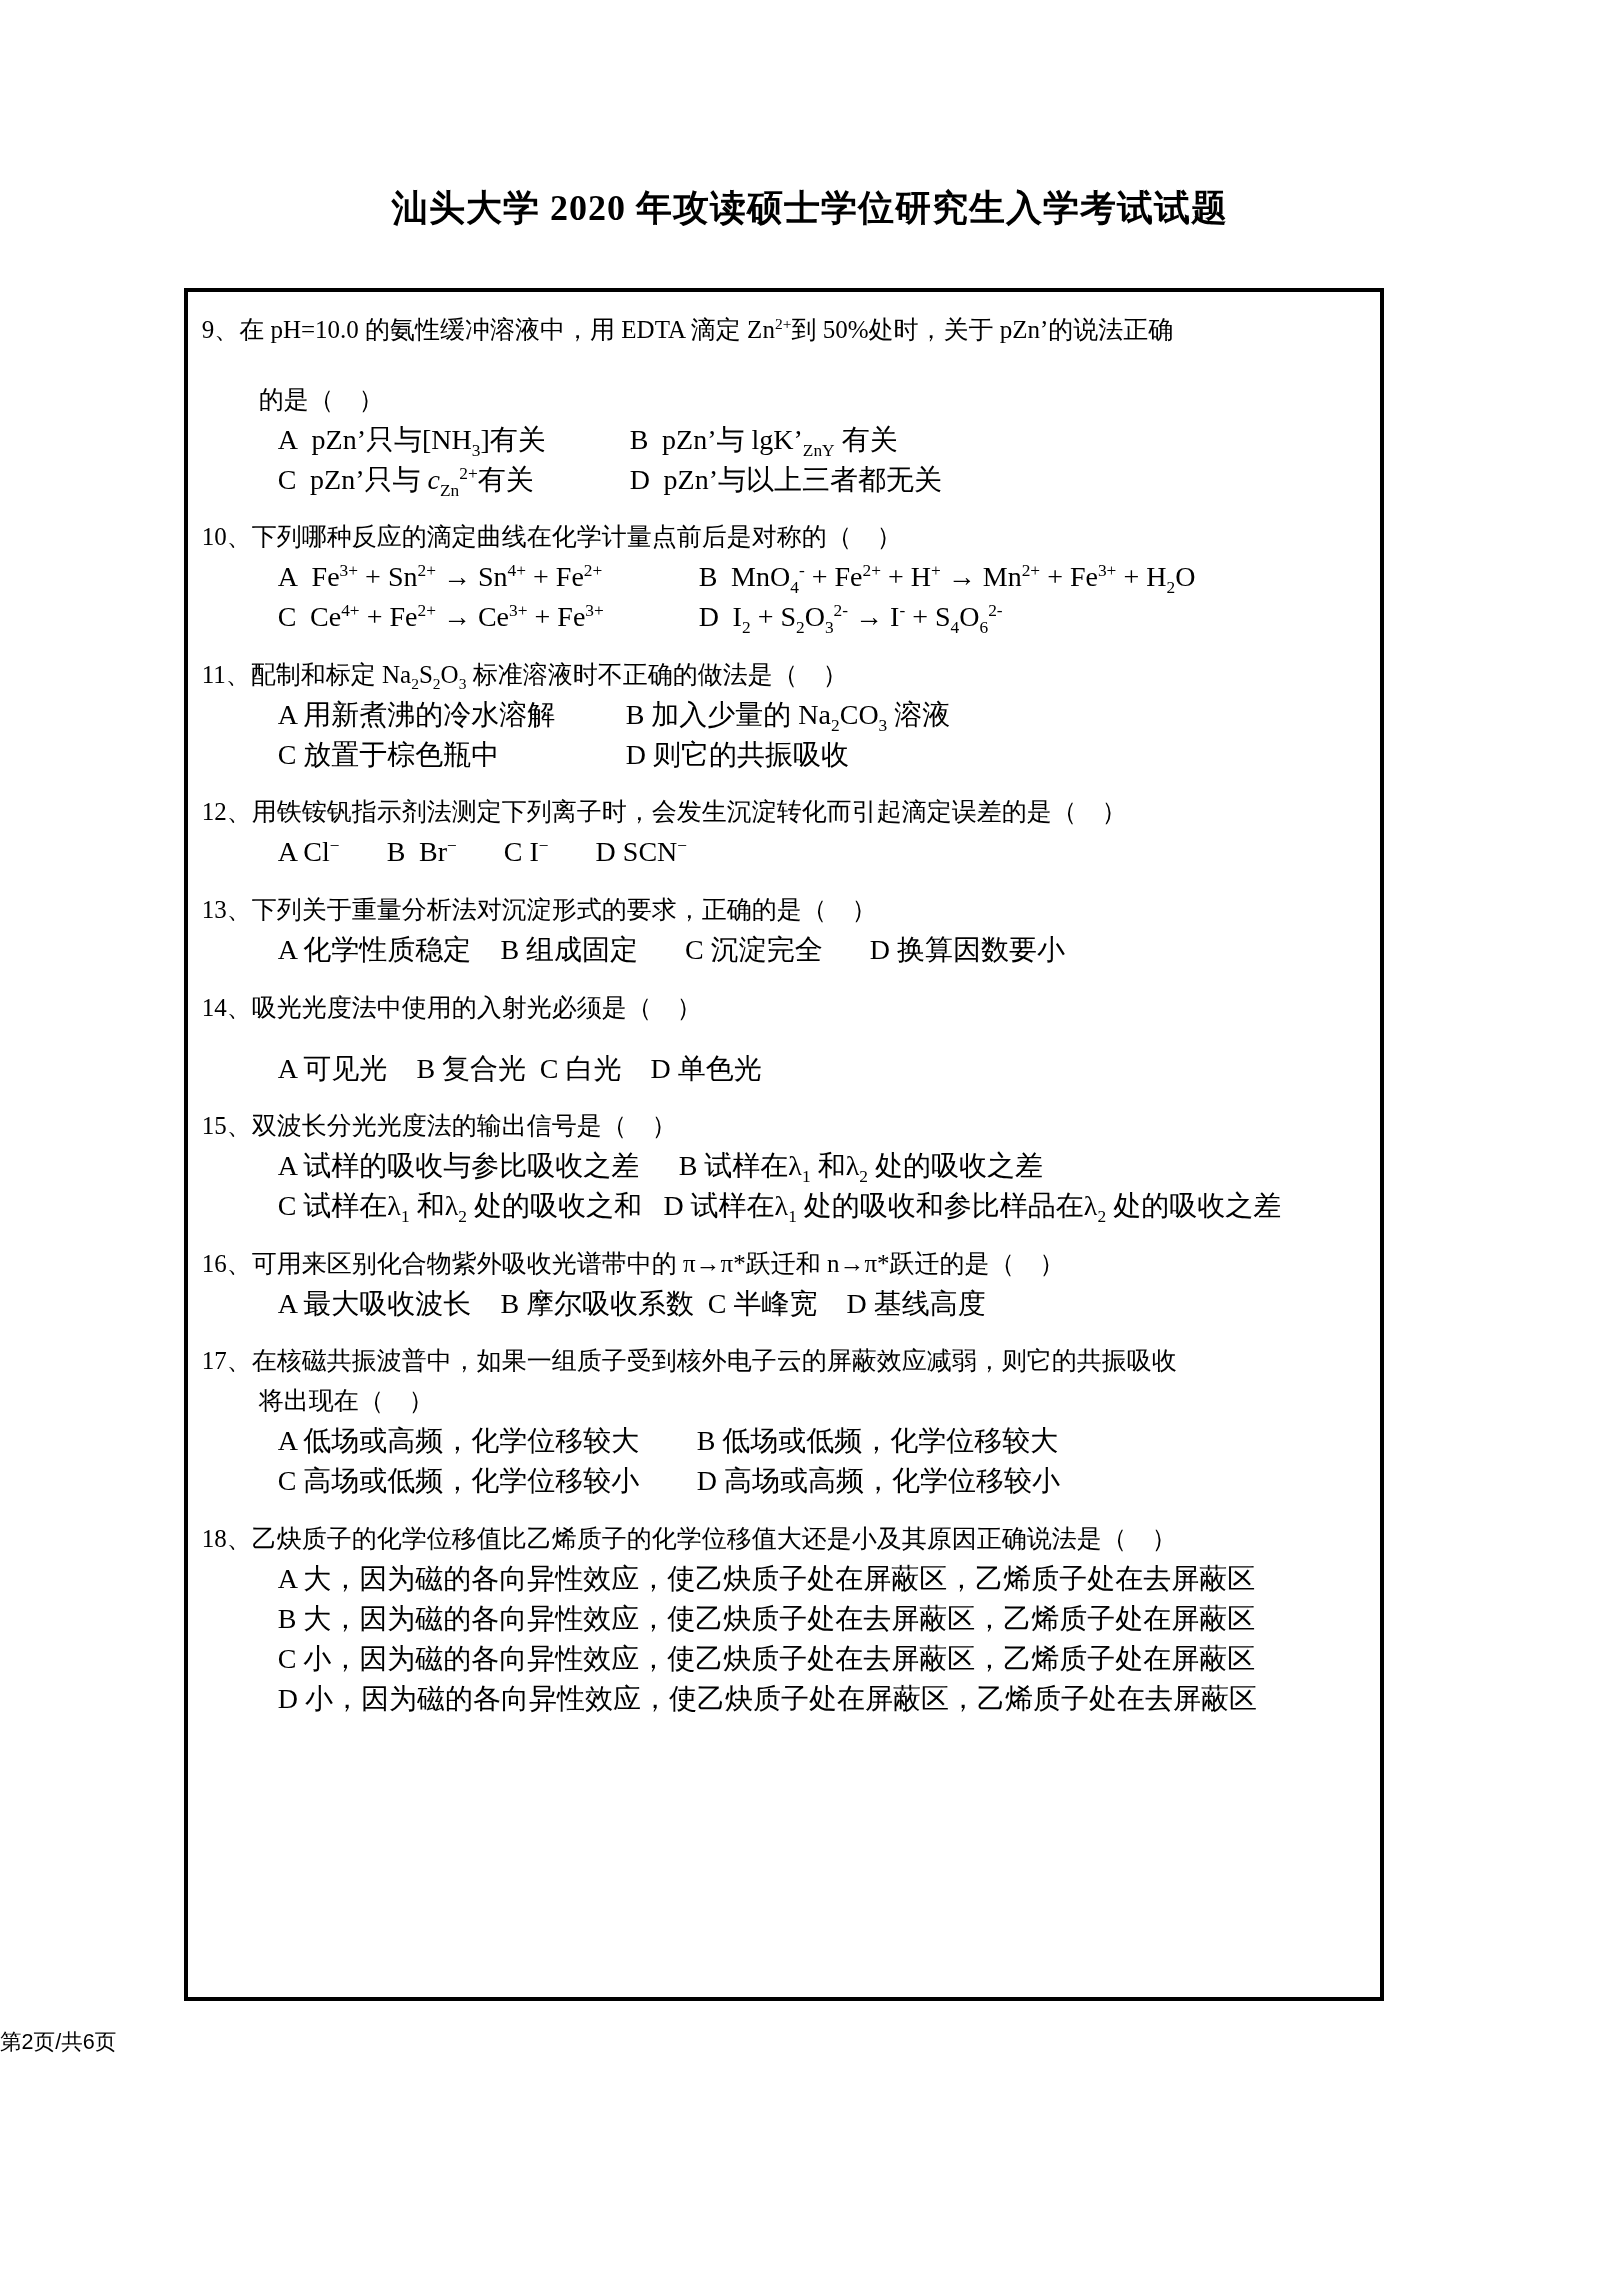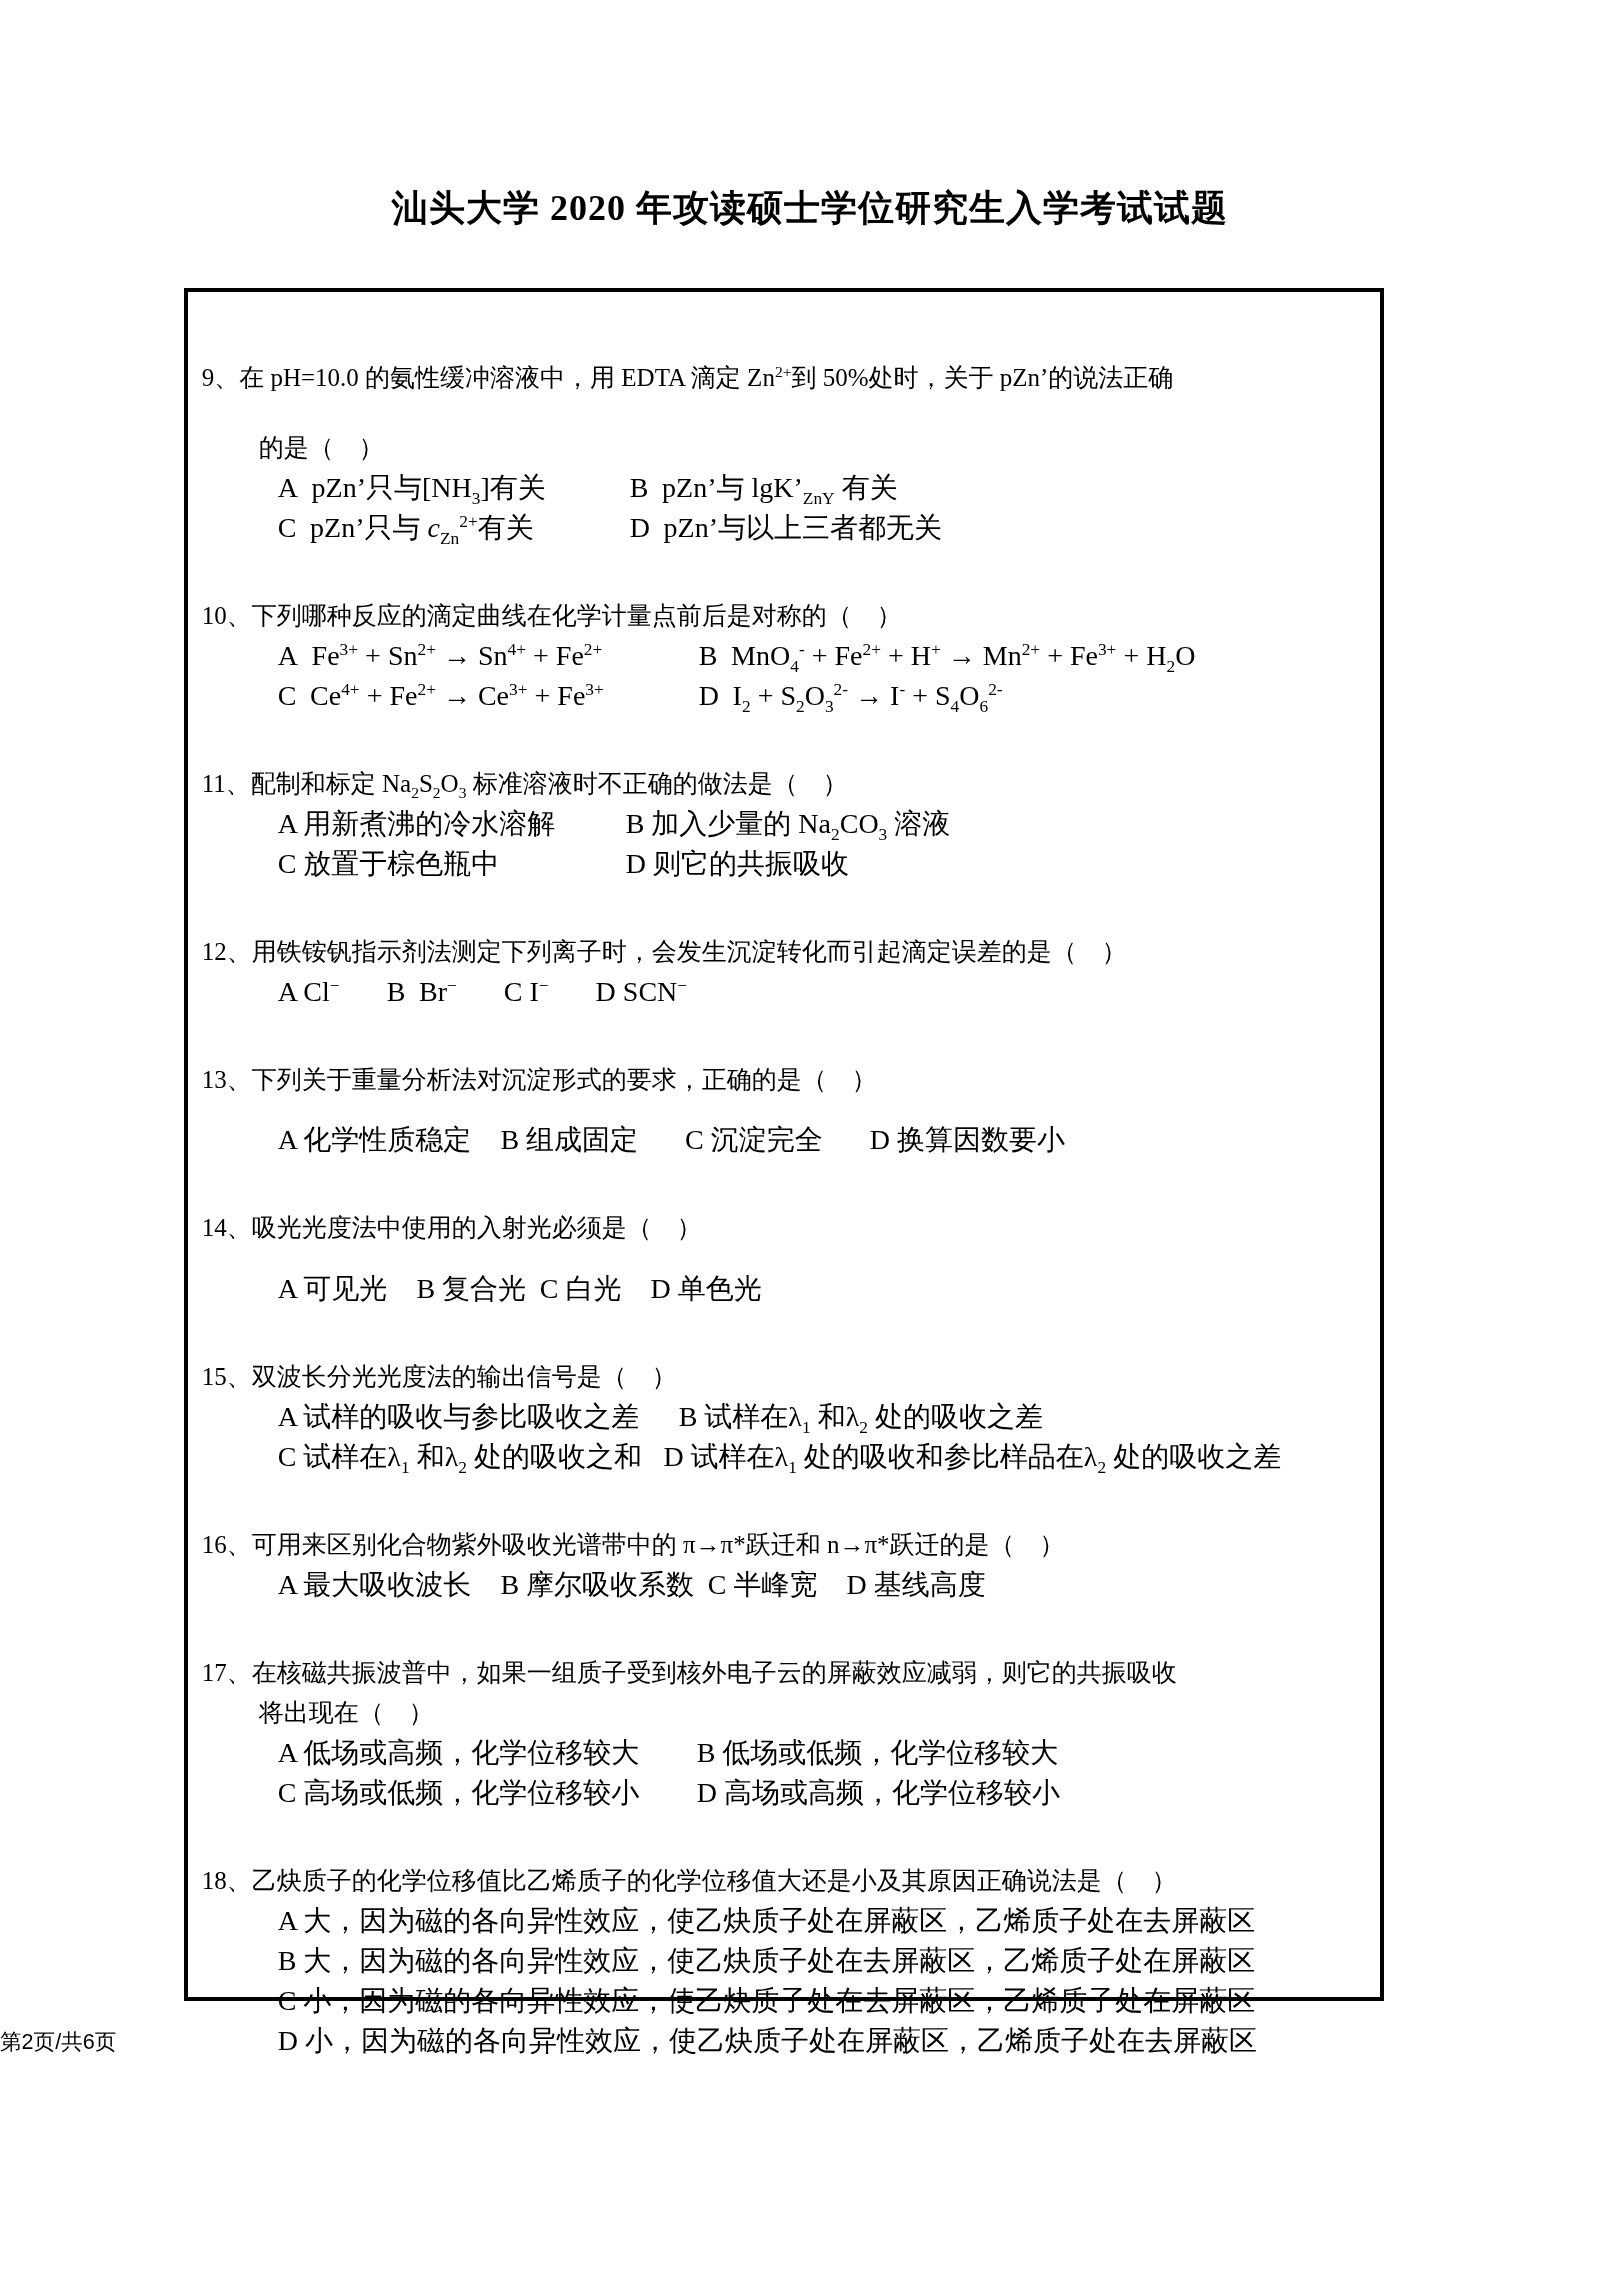--- a/index.html
+++ b/index.html
@@ -64,21 +64,20 @@
   .q-stem {
     font-size: 25px;
     line-height: 40px;
     text-indent: 0;
     padding-left: 0;
     white-space: normal;
   }
   .q-stem-wrap {
     padding-left: 57px;
     text-indent: -57px;
-    margin-top: 48px;
   }
   .opt-row {
     font-size: 28px;
     line-height: 40px;
     padding-left: 57px;
     white-space: nowrap;
   }
 
   
   .c-w1 { display:inline-block; min-width: 323px; }
@@ -153,21 +152,21 @@
 
       <div class="q">
         <div class="q-stem q-stem-wrap"><span>12、</span>用铁铵钒指示剂法测定下列离子时，会发生沉淀转化而引起滴定误差的是（&nbsp;&nbsp;&nbsp;&nbsp;）</div>
         <div class="opt-row" style="padding-left:76px;">
           <span>A Cl<sup>−</sup></span><span class="sp-l"></span><span>B<span class="sp-s"></span>Br<sup>−</sup></span><span class="sp-l"></span><span>C I<sup>−</sup></span><span class="sp-l"></span><span>D SCN<sup>−</sup></span>
         </div>
       </div>
 
       <div class="q">
         <div class="q-stem q-stem-wrap"><span>13、</span>下列关于重量分析法对沉淀形式的要求，正确的是（&nbsp;&nbsp;&nbsp;&nbsp;）</div>
-        <div class="opt-row" style="padding-left:76px;margin-top:20px;">
+        <div class="opt-row" style="padding-left:76px;">
           <span>A 化学性质稳定</span><span class="sp-m"></span><span>B 组成固定</span><span class="sp-l"></span><span>C 沉淀完全</span><span class="sp-l"></span><span>D 换算因数要小</span>
         </div>
       </div>
 
       <div class="q">
         <div class="q-stem q-stem-wrap"><span>14、</span>吸光光度法中使用的入射光必须是（&nbsp;&nbsp;&nbsp;&nbsp;）</div>
         <div class="opt-row" style="padding-left:76px;margin-top:21px;">
           <span>A 可见光</span><span class="sp-m"></span><span>B 复合光</span><span class="sp-s"></span><span>C 白光</span><span class="sp-m"></span><span>D 单色光</span>
         </div>
       </div>

